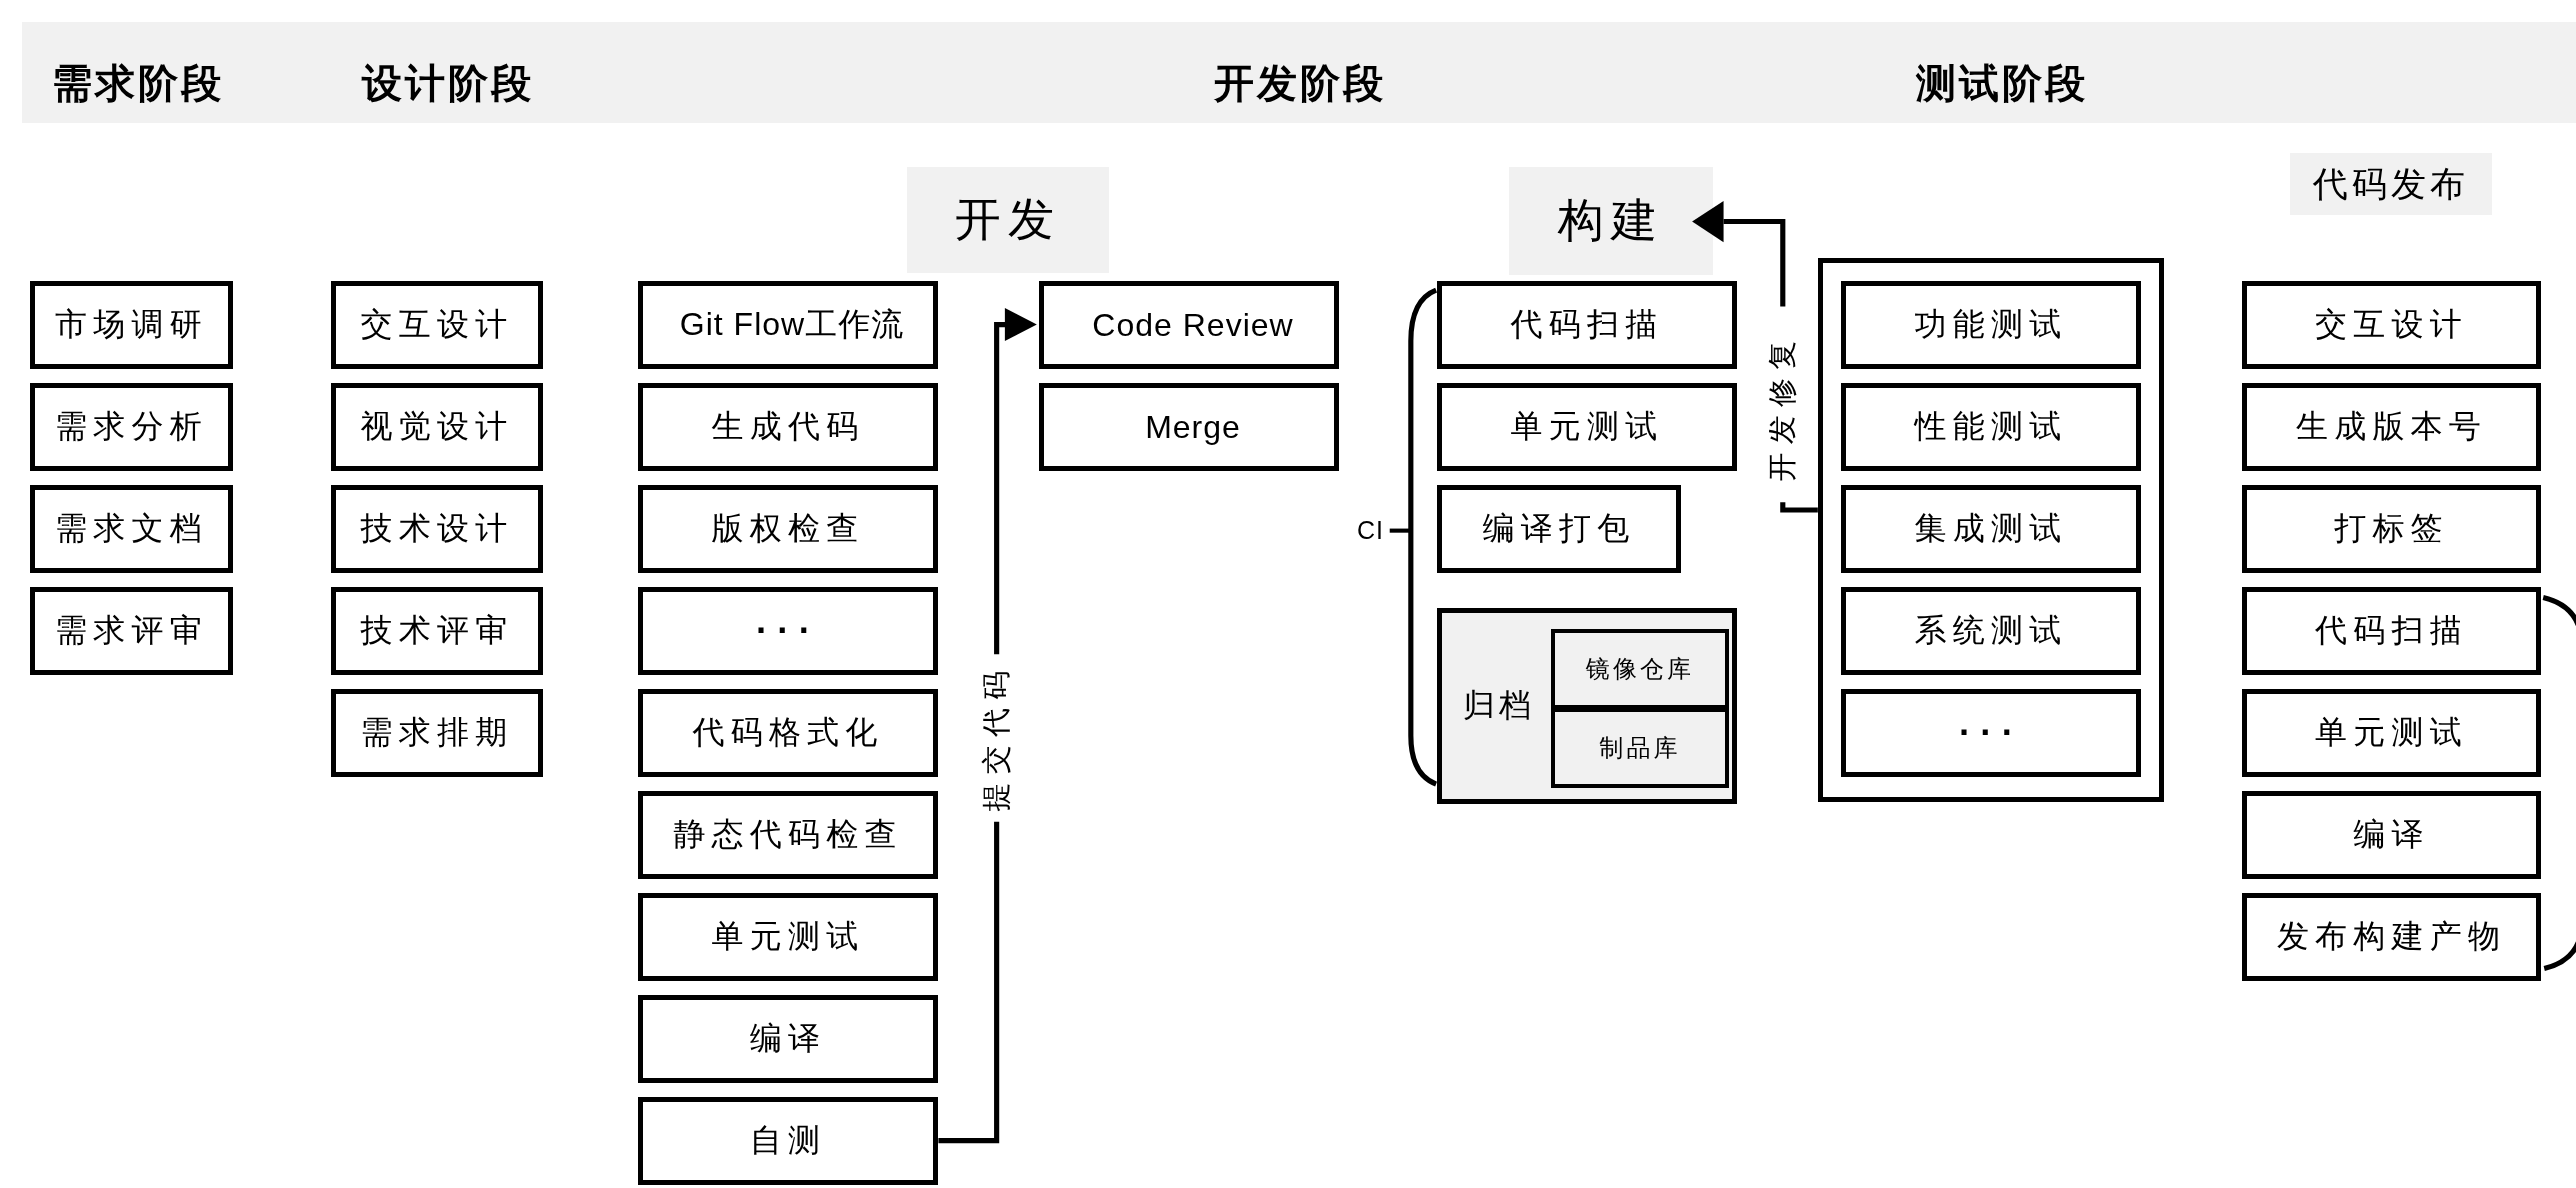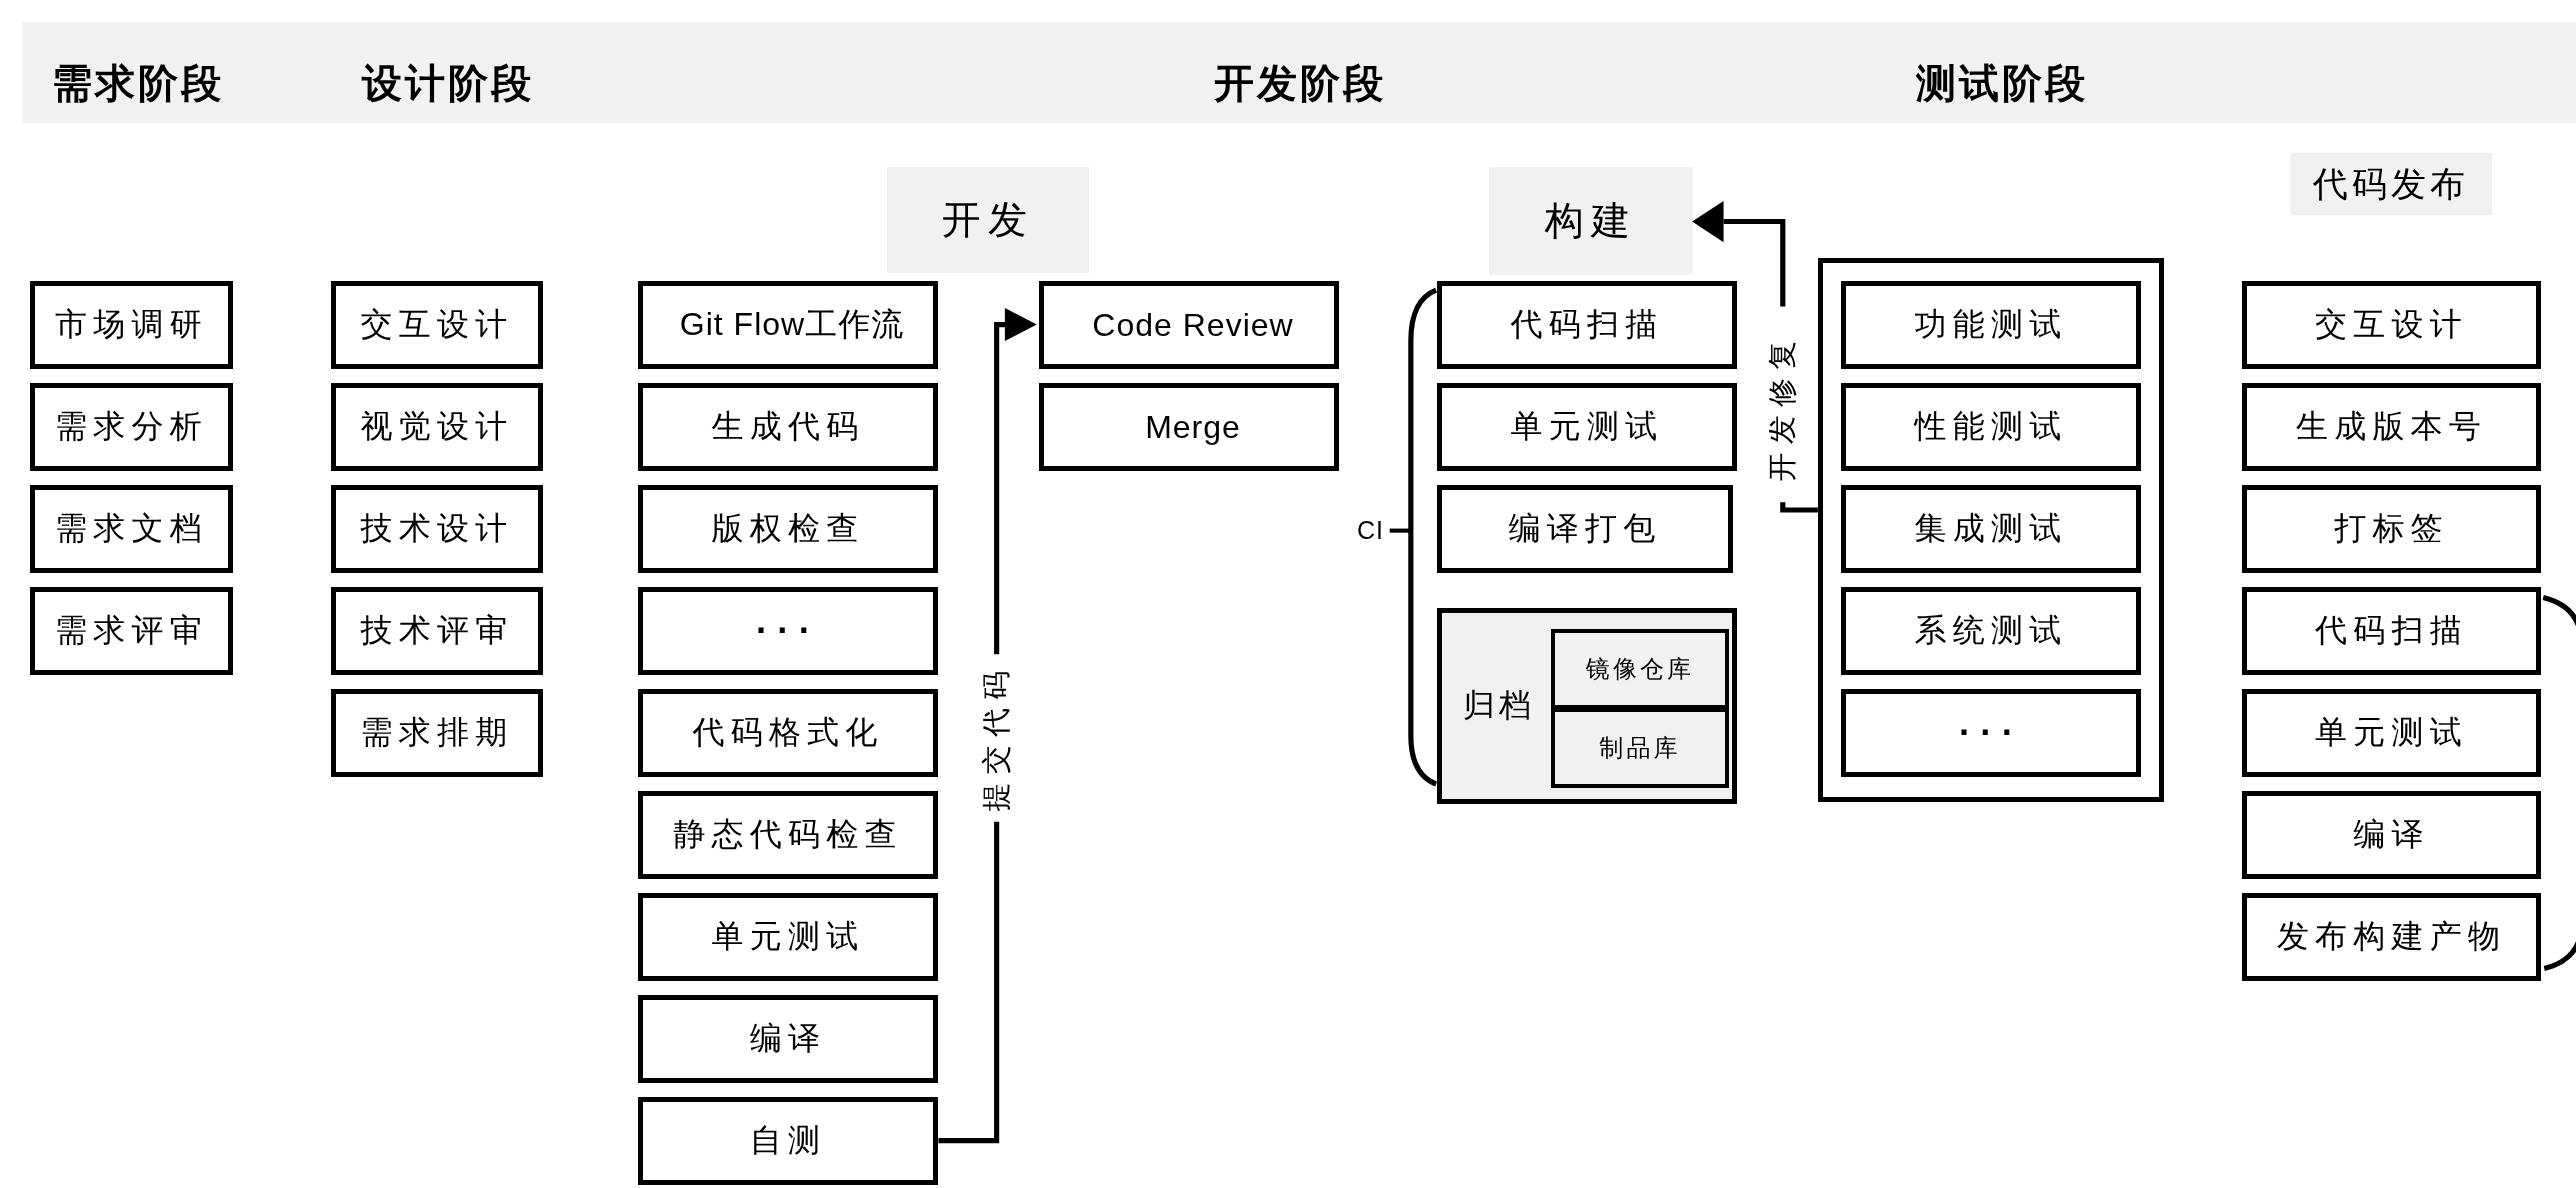--- a/index.html
+++ b/index.html
@@ -3,21 +3,21 @@
 <meta charset="utf-8">
 <style>
   html,body{margin:0;padding:0;background:#ffffff;}
   .canvas{position:relative;width:3766px;height:1188px;background:#ffffff;overflow:hidden;
           font-family:"Liberation Sans","DejaVu Sans",sans-serif;color:#000;}
   .band{position:absolute;left:21.6px;top:21.6px;width:3720px;height:101px;background:#f1f1f1;}
   .hdr{position:absolute;top:21.6px;height:124px;display:flex;align-items:center;
        font-size:40px;font-weight:bold;letter-spacing:3.1px;white-space:nowrap;}
   .glabel{position:absolute;background:#f1f1f1;display:flex;align-items:center;justify-content:center;
           font-size:35px;letter-spacing:4.1px;white-space:nowrap;}
-  .glabel.big{font-size:39px;letter-spacing:7.2px;}
+  .glabel.big{font-size:46px;letter-spacing:7.2px;margin-left:20px;}
   .box{position:absolute;height:88px;background:#ffffff;border:5.2px solid #000;box-sizing:border-box;
        display:flex;align-items:center;justify-content:center;font-size:32px;letter-spacing:6.2px;
        white-space:nowrap;z-index:3;}
   .box.latin{letter-spacing:1px;padding-left:8px;}
   .box.dots{font-size:36px;font-weight:bold;letter-spacing:9.3px;}
   .container{position:absolute;left:1818px;top:258px;width:346px;height:544px;
              border:5.2px solid #000;box-sizing:border-box;background:#ffffff;z-index:2;}
   .archive{position:absolute;left:1437px;top:608px;width:300px;height:196px;
            border:5.2px solid #000;box-sizing:border-box;background:#f1f1f1;z-index:3;}
   .archive-label{position:absolute;left:0;top:0;width:114px;height:185px;display:flex;
@@ -65,21 +65,21 @@
   <div class="box" style="left:638px;top:791px;width:300px">静态代码检查</div>
   <div class="box" style="left:638px;top:893px;width:300px">单元测试</div>
   <div class="box" style="left:638px;top:995px;width:300px">编译</div>
   <div class="box" style="left:638px;top:1097px;width:300px">自测</div>
 
   <div class="box latin" style="left:1039px;top:281px;width:300px">Code Review</div>
   <div class="box latin" style="left:1039px;top:383px;width:300px">Merge</div>
 
   <div class="box" style="left:1437px;top:281px;width:300px">代码扫描</div>
   <div class="box" style="left:1437px;top:383px;width:300px">单元测试</div>
-  <div class="box" style="left:1437px;top:485px;width:296px">编译打包</div>
+  <div class="box" style="left:1437px;top:485px;width:244px">编译打包</div>
 
   <div class="archive">
     <div class="archive-label">归档</div>
     <div class="ibox" style="top:15.5px">镜像仓库</div>
     <div class="ibox" style="top:95px">制品库</div>
   </div>
 
   <div class="container"></div>
   <div class="box" style="left:1841px;top:281px;width:300px">功能测试</div>
   <div class="box" style="left:1841px;top:383px;width:300px">性能测试</div>

